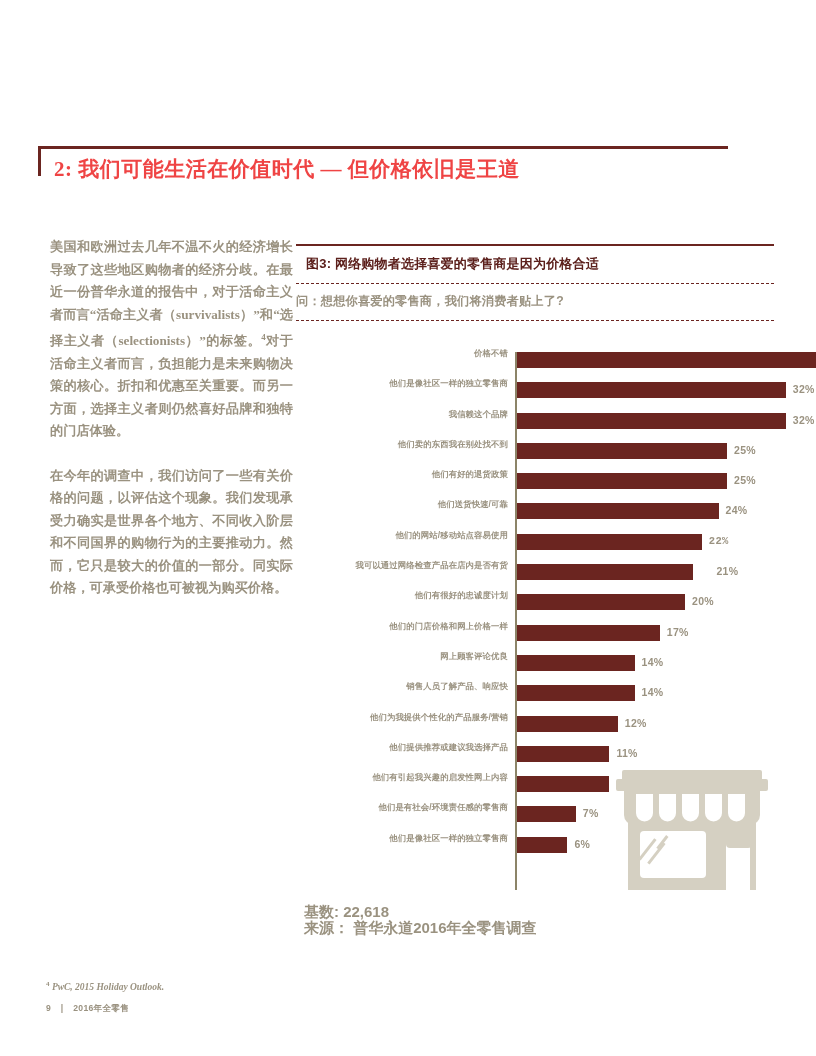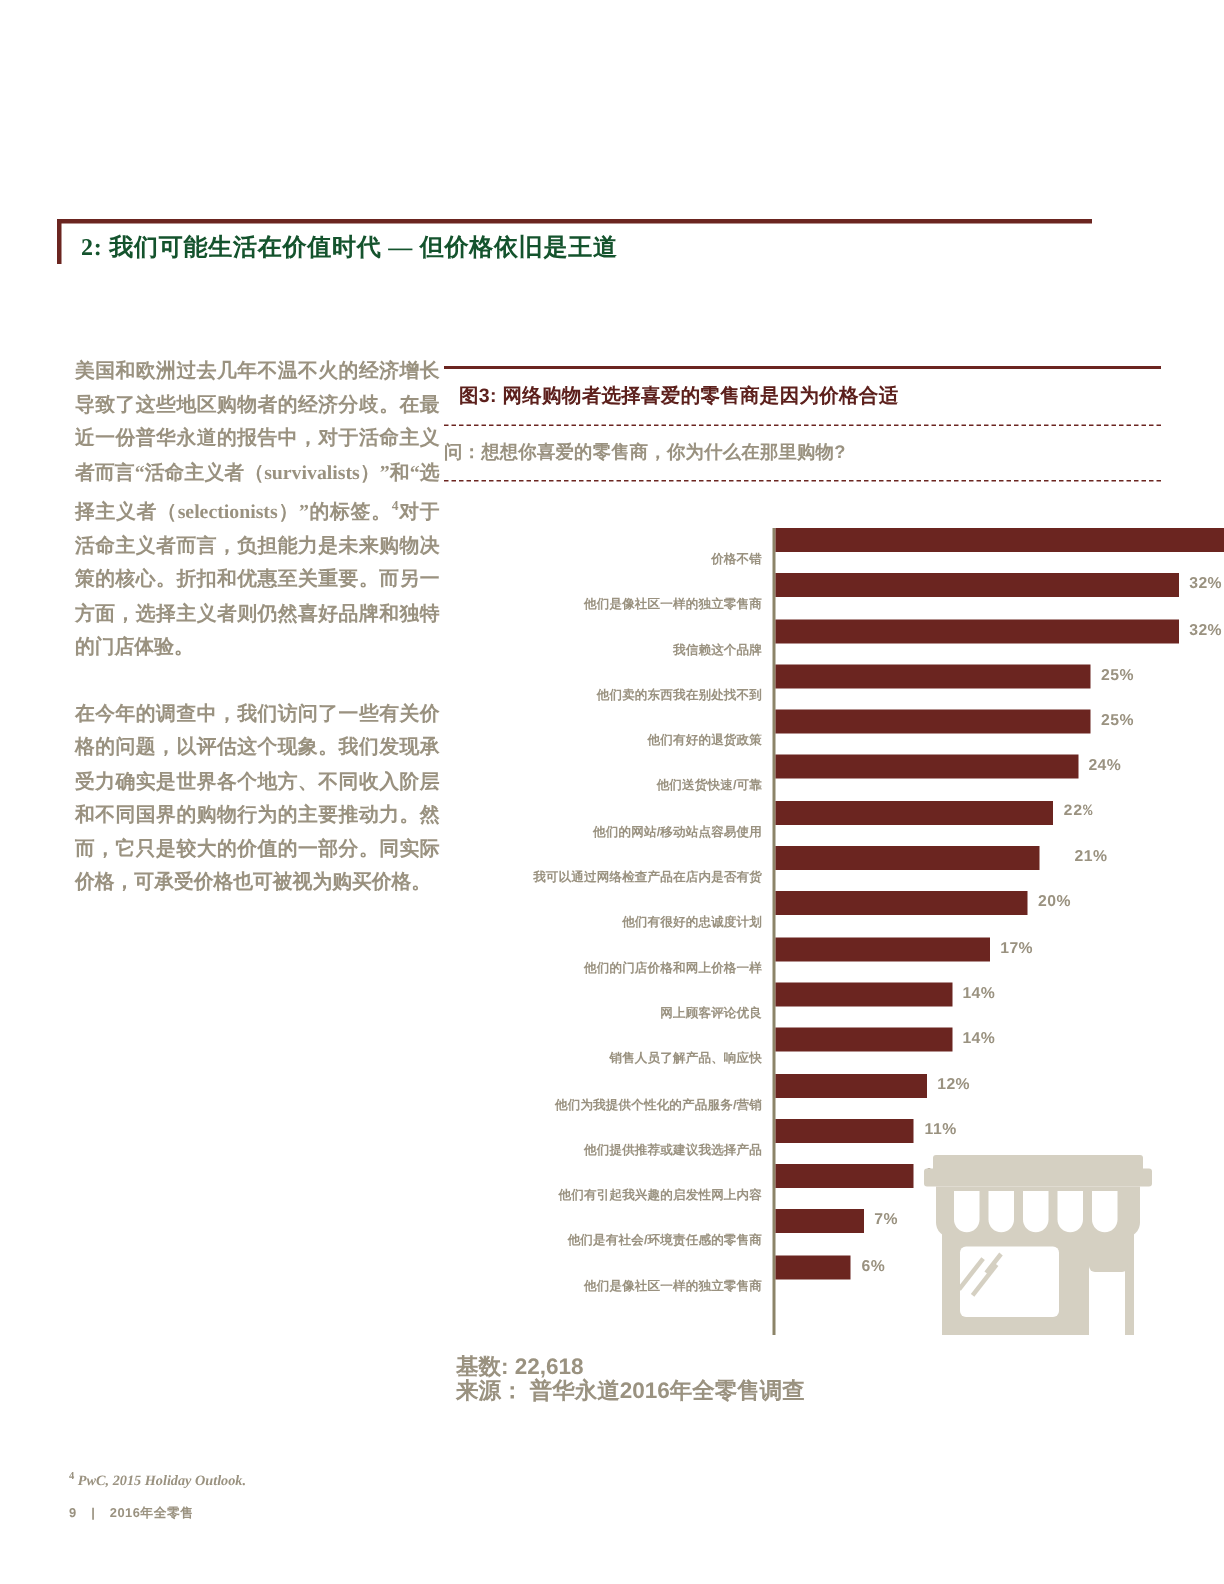--- a/index.html
+++ b/index.html
@@ -17,21 +17,21 @@
     position:absolute;left:38px;top:146px;width:690px;
   }
   .head-rule{
     position:absolute;left:0;top:0;width:690px;height:3px;background:#6B2520;
   }
   .head-tick{
     position:absolute;left:0;top:0;width:3px;height:30px;background:#6B2520;
   }
   .head-title{
     position:absolute;left:16px;top:9px;
-    font-size:16px;font-weight:bold;color:#14532d;
+    font-size:21px;font-weight:bold;color:#ef4444;
     letter-spacing:0.5px;white-space:nowrap;
     font-family:"Liberation Serif", serif;
   }
 
   
   .left-col{
     position:absolute;left:50px;top:236px;width:243px;
     color:#9A9280;font-size:13.2px;line-height:22.5px;
     text-align:justify;
     font-family:"Liberation Serif", serif;
@@ -58,21 +58,21 @@
 
   
   .chart-body{position:absolute;left:296px;top:348px;width:478px;height:545px;}
   .axis-line{
     position:absolute;left:219px;top:4px;width:2px;height:538px;background:#8C8468;
   }
   .bar-row{
     position:relative;height:30.3px;
   }
   .bar-label{
-    position:absolute;right:266px;top:19px;
+    position:absolute;right:266px;top:0;
     font-size:8.4px;color:#9A9280;font-weight:bold;
     white-space:nowrap;text-align:right;
     letter-spacing:0.1px;
   }
   .bar-rect{
     position:absolute;left:221px;top:4px;height:16px;background:#6B2520;
   }
   .bar-value{
     position:absolute;top:5px;
     font-size:10.5px;color:#9A9280;font-weight:bold;
@@ -117,21 +117,21 @@
 
   <div class="left-col">
     <p><span>美国和欧洲过去几年不温不火的经济增长导致了这些地区购物者的经济分歧。在最近一份普华永道的报告中，对于活命主义者而言“活命主义者（survivalists）”和“选择主义者（selectionists）”的标签。</span><sup>4</sup><span>对于活命主义者而言，负担能力是未来购物决策的核心。折扣和优惠至关重要。而另一方面，选择主义者则仍然喜好品牌和独特的门店体验。</span></p>
     <p>在今年的调查中，我们访问了一些有关价格的问题，以评估这个现象。我们发现承受力确实是世界各个地方、不同收入阶层和不同国界的购物行为的主要推动力。然而，它只是较大的价值的一部分。同实际价格，可承受价格也可被视为购买价格。</p>
   </div>
 
   <div class="chart-panel">
     <div class="panel-top-rule"></div>
     <div class="chart-title">图3: 网络购物者选择喜爱的零售商是因为价格合适</div>
     <div class="dash-rule"></div>
-    <div class="chart-question">问：想想你喜爱的零售商，你为什么在那里购物?</div>
+    <div class="chart-question">问：想想你喜爱的零售商，我们将消费者贴上了?</div>
     <div class="dash-rule"></div>
   </div>
 
   <div class="chart-body">
     <div class="axis-line"></div>
     <div id="bars">
         <div class="bar-row">
           <div class="bar-label">价格不错</div>
           <div class="bar-rect" style="width: 504px; background: rgb(107, 37, 32);"></div>
         </div>

